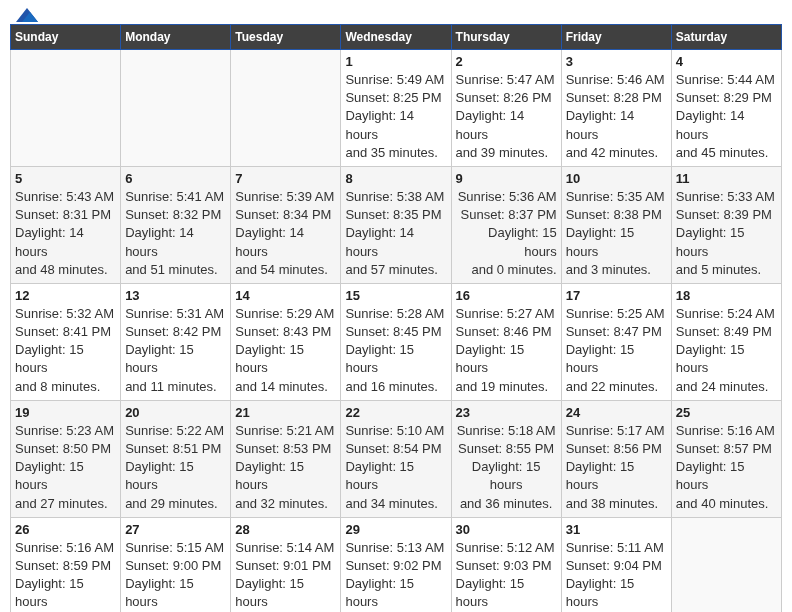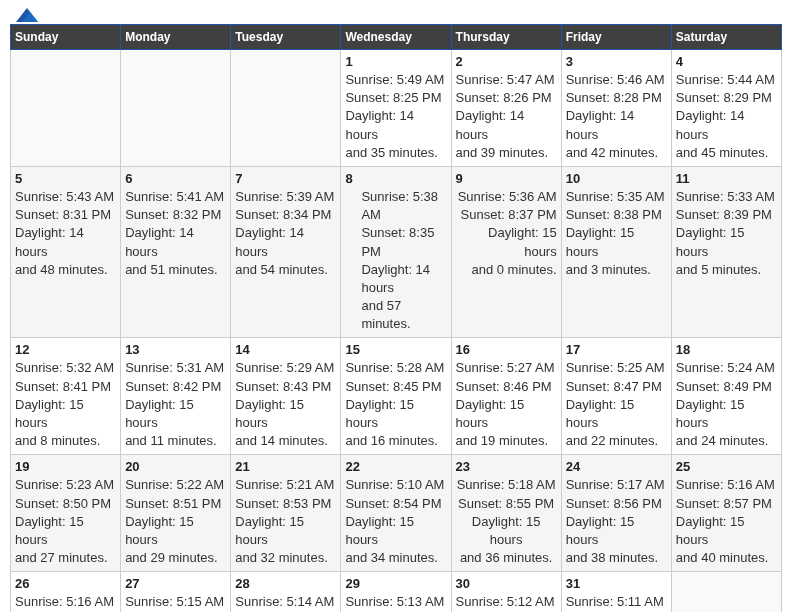--- a/index.html
+++ b/index.html
@@ -159,21 +159,21 @@
         </td>
         <td>
           <span class="day-num">7</span>
           <div class="day-info" style="white-space: pre-line;">Sunrise: 5:39 AM
 Sunset: 8:34 PM
 Daylight: 14 hours
 and 54 minutes.</div>
         </td>
         <td>
           <span class="day-num">8</span>
-          <div class="day-info" style="white-space: pre-line; margin-left: 16px;">Sunrise: 5:38 AM
+          <div class="day-info" style="white-space: pre-line;">Sunrise: 5:38 AM
 Sunset: 8:35 PM
 Daylight: 14 hours
 and 57 minutes.</div>
         </td>
         <td>
           <span class="day-num">9</span>
           <div class="day-info" style="white-space: pre-line; text-align: right;">Sunrise: 5:36 AM
 Sunset: 8:37 PM
 Daylight: 15 hours
 and 0 minutes.</div>

